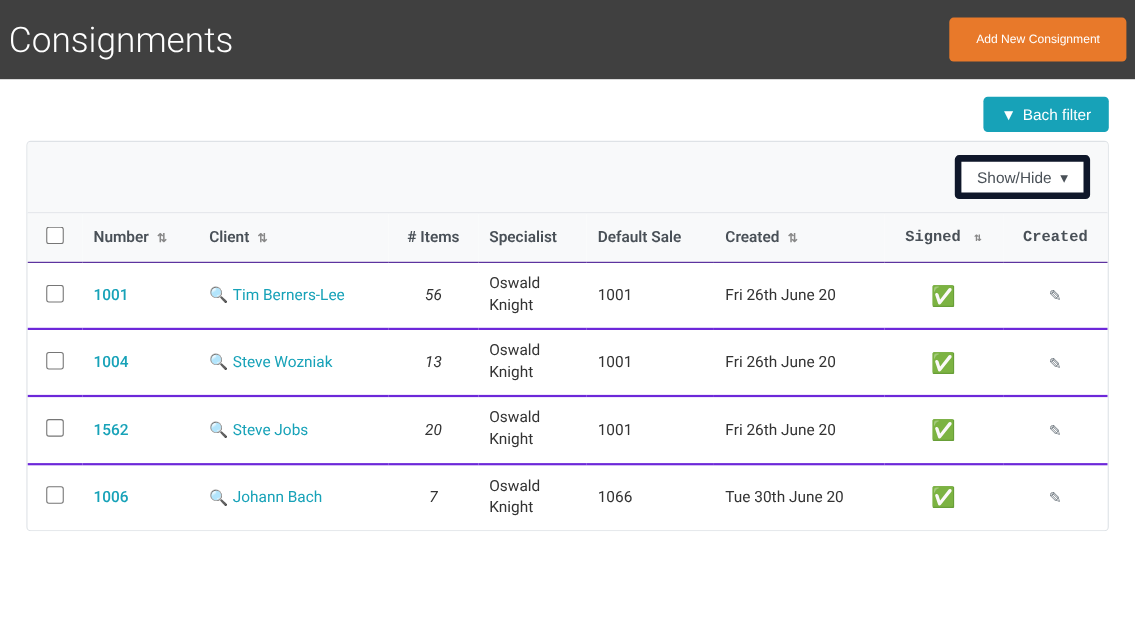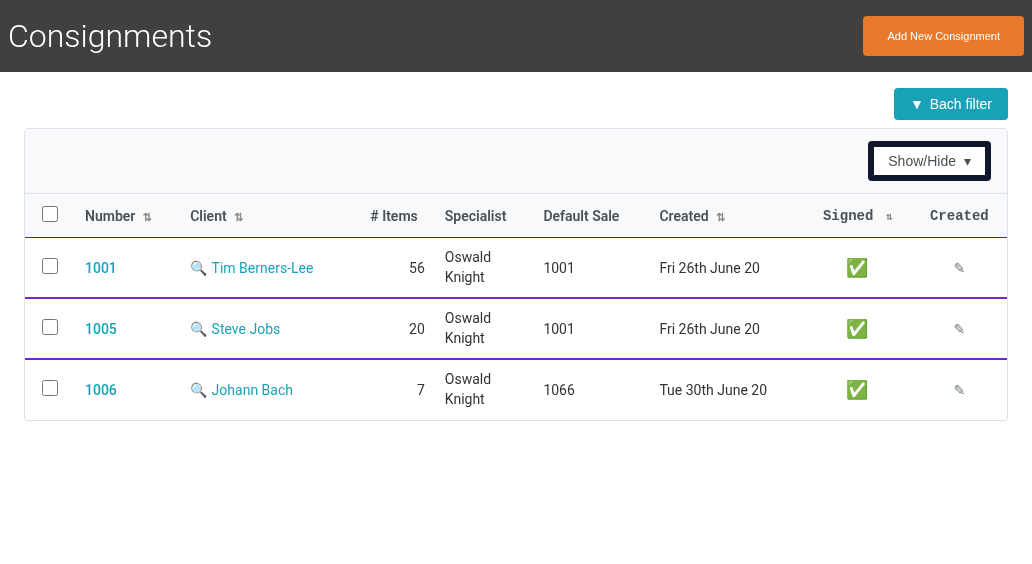--- a/index.html
+++ b/index.html
@@ -158,21 +158,22 @@
       align-items: center;
       gap: 4px;
     }
 
     .client-icon {
       color: #17a2b8;
       font-size: 14px;
     }
 
     .items-count {
-      text-align: right;
+      text-align: center;
+      font-style: italic;
     }
 
     .specialist-text {
       line-height: 1.4;
     }
 
     .signed-cell {
       text-align: center;
     }
 
@@ -253,21 +254,37 @@
           </td>
           <td class="items-count">56</td>
           <td class="specialist-text">Oswald<br>Knight</td>
           <td>1001</td>
           <td>Fri 26th June 20</td>
           <td class="signed-cell"><span class="signed-icon">✅</span></td>
           <td class="action-cell"><button class="edit-btn">✎</button></td>
         </tr>
         <tr>
           <td class="checkbox-cell"><input type="checkbox" style=""></td>
-          <td><a class="number-link" href="#">1005</a></td>
+          <td><a class="number-link" href="#">1004</a></td>
+          <td>
+            <a class="client-link" href="#">
+              <span class="client-icon">🔍</span>
+              <span>Steve Wozniak</span>
+            </a>
+          </td>
+          <td class="items-count">13</td>
+          <td class="specialist-text">Oswald<br>Knight</td>
+          <td>1001</td>
+          <td>Fri 26th June 20</td>
+          <td class="signed-cell"><span class="signed-icon">✅</span></td>
+          <td class="action-cell"><button class="edit-btn">✎</button></td>
+        </tr>
+        <tr>
+          <td class="checkbox-cell"><input type="checkbox" style=""></td>
+          <td><a class="number-link" href="#">1562</a></td>
           <td>
             <a class="client-link" href="#">
               <span class="client-icon">🔍</span>
               <span>Steve Jobs</span>
             </a>
           </td>
           <td class="items-count">20</td>
           <td class="specialist-text">Oswald<br>Knight</td>
           <td>1001</td>
           <td>Fri 26th June 20</td>

